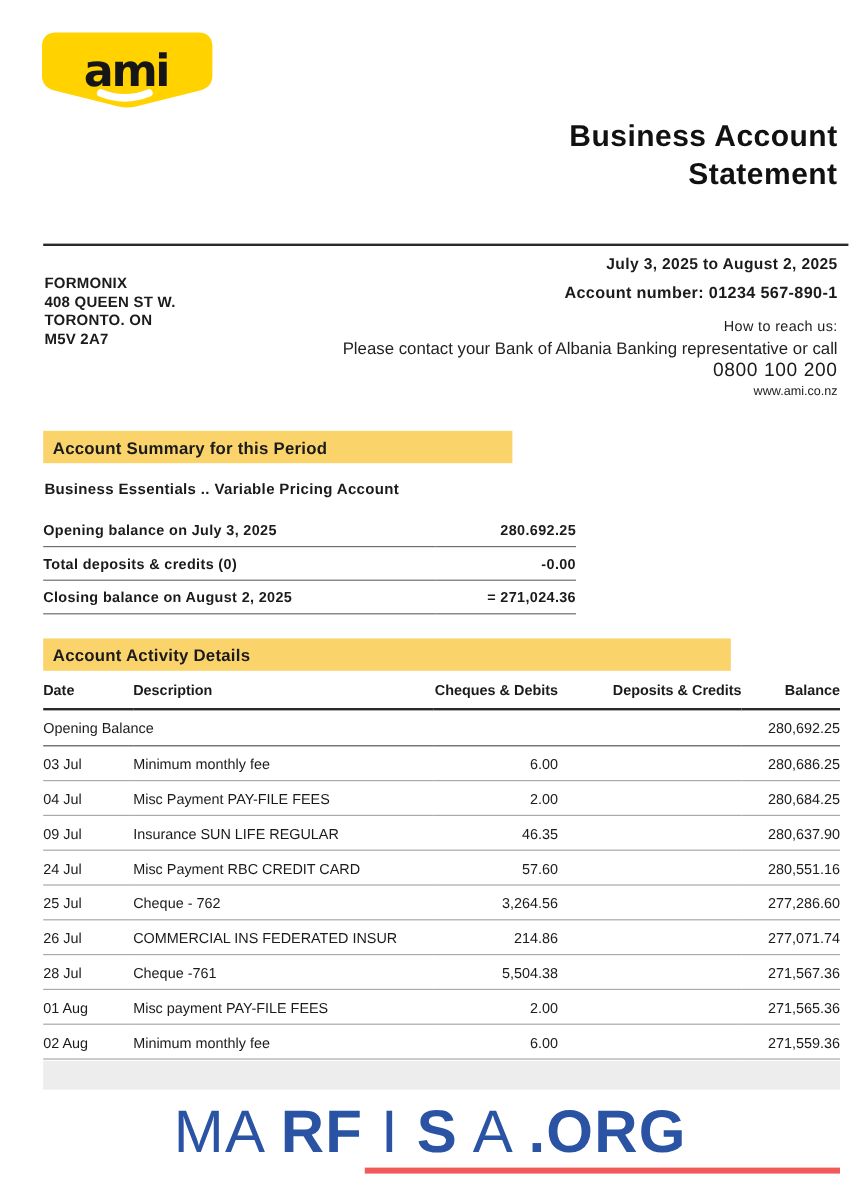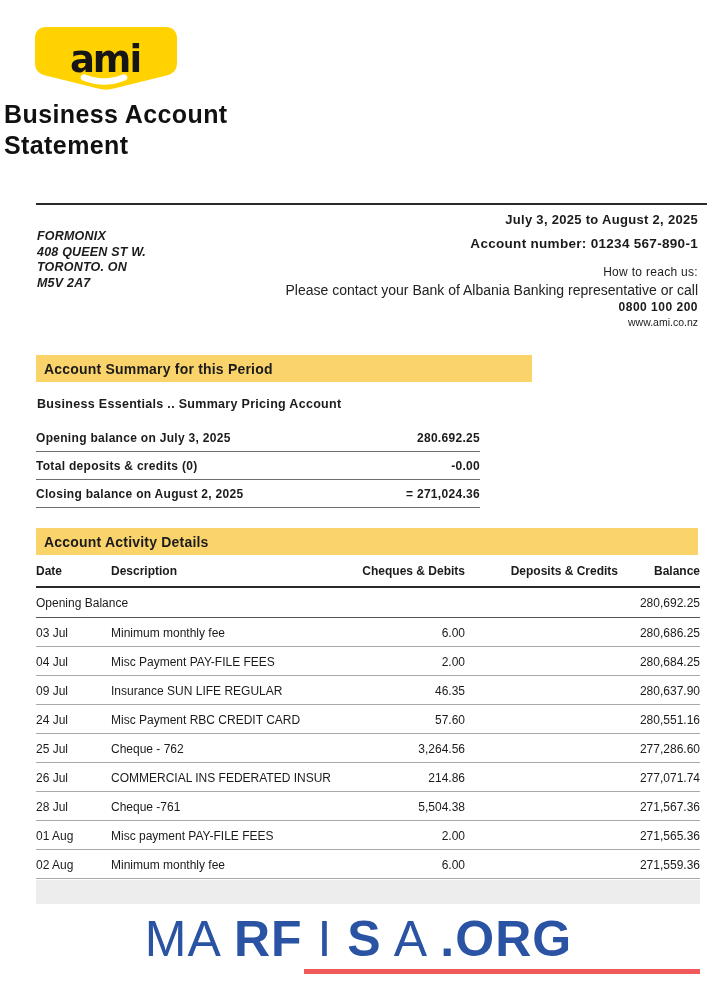--- a/index.html
+++ b/index.html
@@ -8,45 +8,45 @@
     width:720px; height:1000px;
     font-family:"Liberation Sans", sans-serif;
     color:#1b1b1b;
   }
   .page { position:relative; width:720px; height:1000px; overflow:hidden; padding-top:25px; }
 
   
   .logo-wrap { margin-left:33px; width:146px; height:66px; }
 
   
-  .title-block { margin:8px 22px 0 4px; }
+  .title-block { text-align:right; margin:8px 22px 0 4px; }
   .title-line { font-size:25px; font-weight:bold; line-height:31px; letter-spacing:0.4px; color:#111; }
 
   
   .divider { margin:42px 13px 0 36px; border-top:2px solid #2a2a2a; }
 
   
   .info-row { display:flex; justify-content:space-between; margin:2px 22px 0 37px; }
-  .address { padding-top:22px; font-weight:bold; font-size:12.5px; line-height:15.5px; letter-spacing:0.2px;font-style:italic; }
+  .address { padding-top:22px; font-weight:bold; font-size:12.5px; line-height:15.5px; letter-spacing:0.2px; }
   .right-info { text-align:right; }
   .period { font-size:13px; font-weight:bold; padding-top:5px; letter-spacing:0.3px; }
   .account-line { font-size:13.5px; font-weight:bold; margin-top:9px; letter-spacing:0.3px; }
   .reach-heading { font-size:12px; font-weight:normal; margin-top:14px; letter-spacing:0.3px; }
   .reach-note { font-size:14px; margin-top:3px; color:#222; }
-  .reach-phone { font-size:12px; font-weight:bold; margin-top:2px; letter-spacing:0.5px; }
+  .reach-phone { font-size:16px; font-weight:normal; margin-top:2px; letter-spacing:0.5px; }
   .reach-site { font-size:10.5px; margin-top:2px; }
 
   
   .section-bar {
     background: var(--bar-yellow, #FAD46B);
     font-size:14px; font-weight:bold; letter-spacing:0.2px;
     padding:6px 0 5px 8px;
   }
-  .summary-bar { margin:27px 0 0 36px; width:496px; }
-  .activity-bar { margin:20px 16px 0 36px; width:662px; }
+  .summary-bar { margin:27px 0 0 36px; width:391px; }
+  .activity-bar { margin:20px 16px 0 36px; width:573px; }
 
   
   .product-name { margin:15px 0 0 37px; font-size:12.5px; font-weight:bold; letter-spacing:0.3px; }
   .summary-table { margin:13px 0 0 36px; width:444px; border-collapse:collapse; }
   .summary-table td {
     font-size:12px; font-weight:bold; letter-spacing:0.3px;
     padding:7px 0 6px; border-bottom:1px solid #6e6e6e;
   }
   .summary-table td.val { text-align:right; }
 
@@ -117,21 +117,21 @@
       <div class="period">July 3, 2025 to August 2, 2025</div>
       <div class="account-line">Account number: 01234 567-890-1</div>
       <div class="reach-heading">How to reach us:</div>
       <div class="reach-note">Please contact your Bank of Albania Banking representative or call</div>
       <div class="reach-phone">0800 100 200</div>
       <div class="reach-site">www.ami.co.nz</div>
     </div>
   </div>
 
   <div class="section-bar summary-bar">Account Summary for this Period</div>
-  <div class="product-name">Business Essentials .. Summary Pricing Account</div>
+  <div class="product-name">Business Essentials .. Variable Pricing Account</div>
 
   <table class="summary-table">
     <tbody>
   <tr>
     <td>Opening balance on July 3, 2025</td>
     <td class="val">280.692.25</td>
   </tr>
 
   <tr>
     <td>Total deposits &amp; credits (0)</td>

